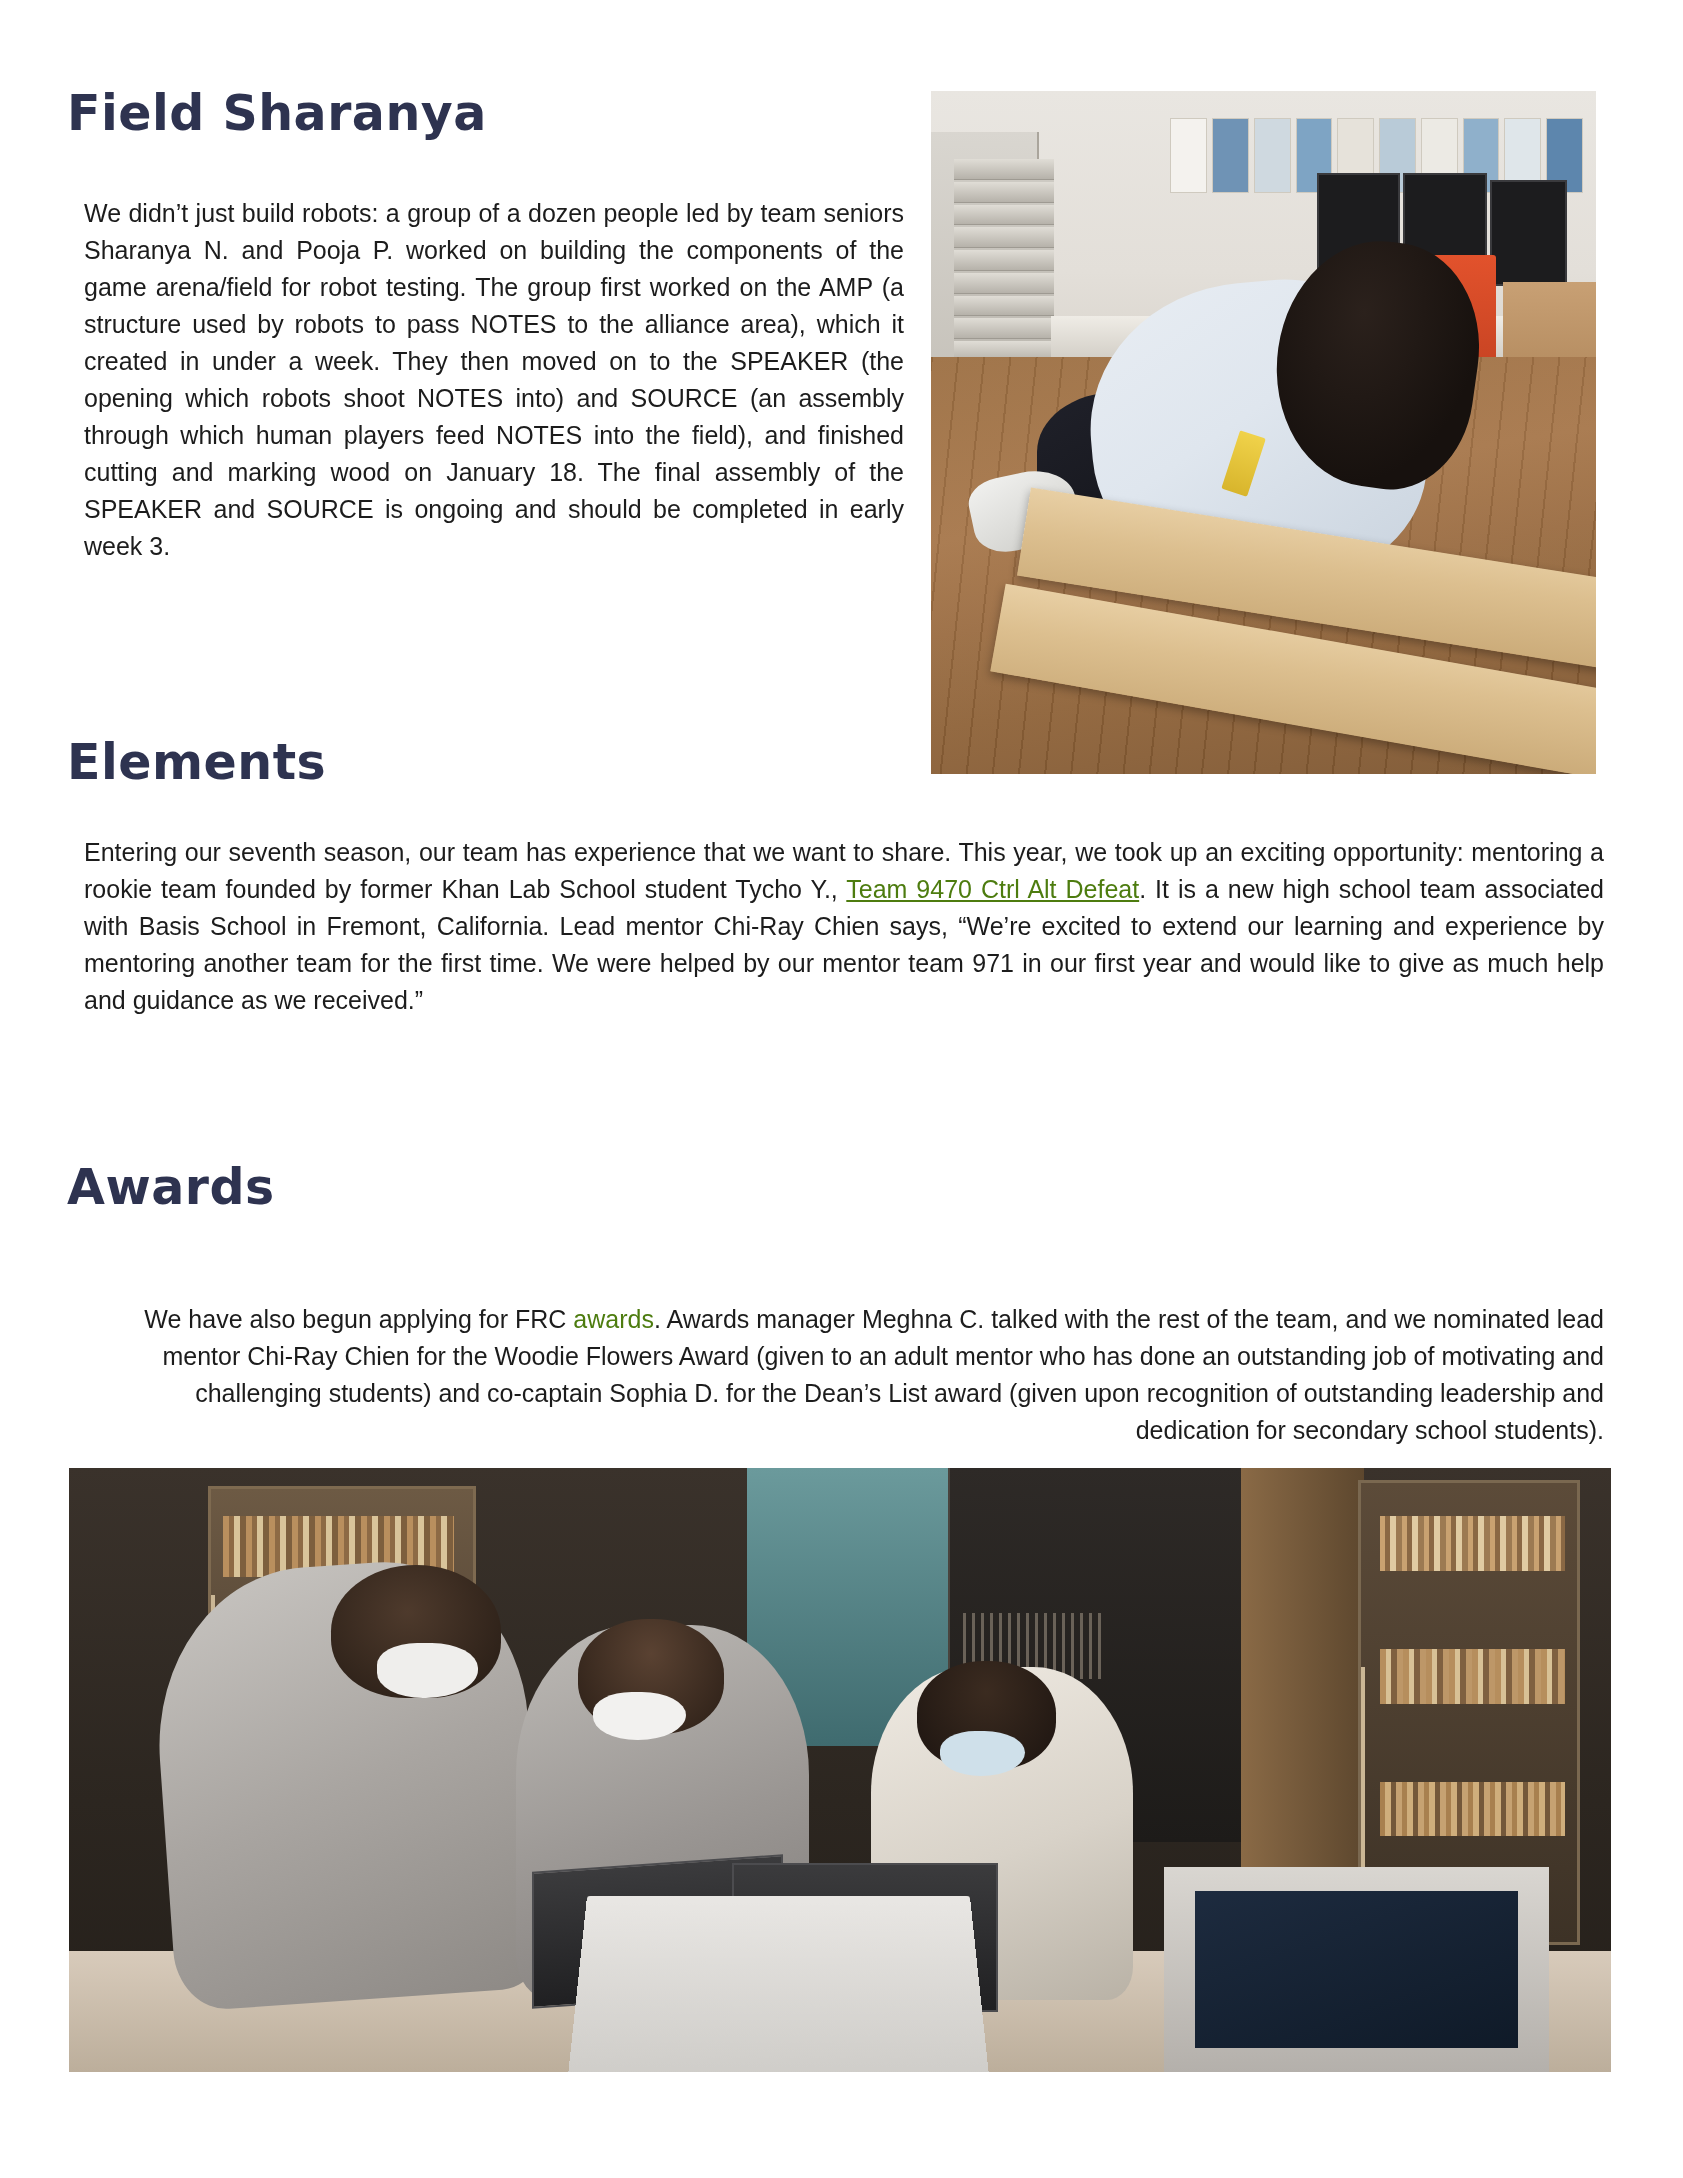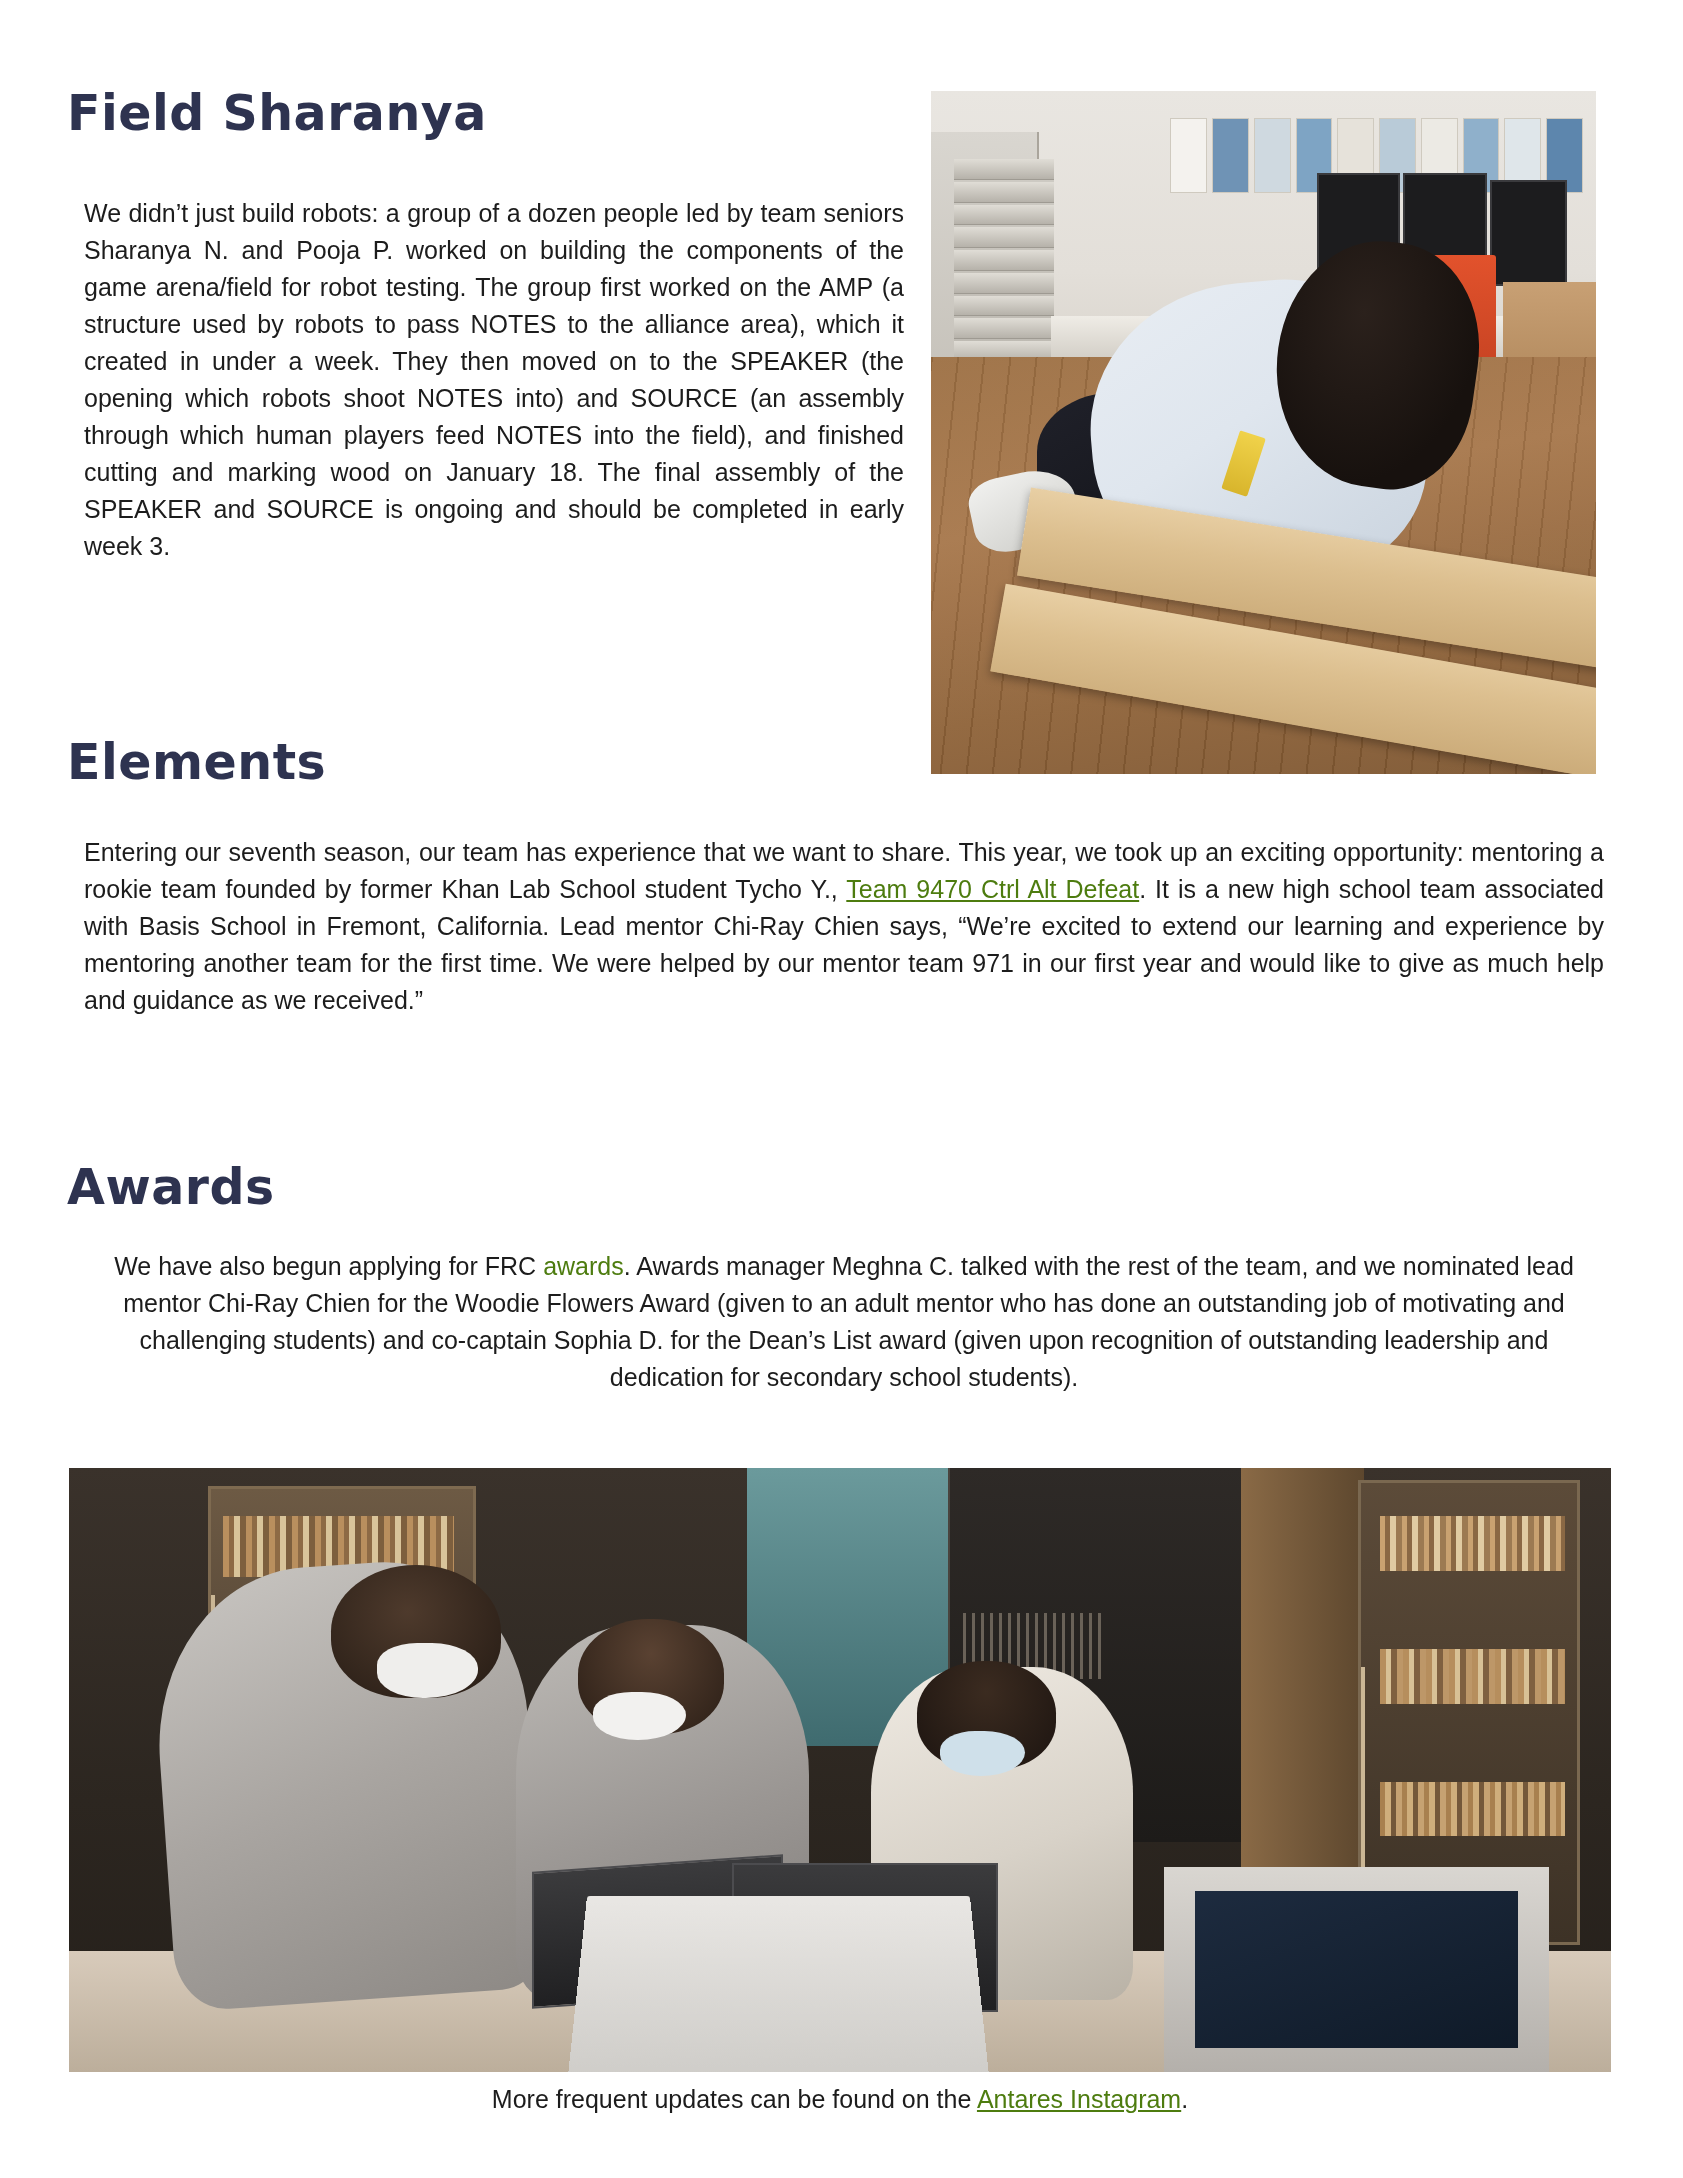--- a/index.html
+++ b/index.html
@@ -68,23 +68,23 @@
     position: absolute;
     left: 67px;
     top: 817px;
     width: 1520px;
     text-align: justify;
     text-justify: inter-word;
   }
   #p-awards {
     position: absolute;
     left: 67px;
-    top: 1231px;
+    top: 1284px;
     width: 1520px;
-    text-align: center;
+    text-align: right;
   }
 
   a.link {
     color: #4d7c0f;
     text-decoration: underline;
     text-underline-offset: 2px;
   }
   a.link.nounderline {
     text-decoration: none;
   }
@@ -518,16 +518,15 @@
     <div class="student s3"></div>
     <div class="s3head"></div>
     <div class="s3mask"></div>
     <div class="laptop lp1"></div>
     <div class="laptop lp2"></div>
     <div class="lpbig"></div>
     <div class="lpright"></div>
     <div class="lprightscr"></div>
   </div>
 
-  <div id="caption"><span>More frequent updates can be found on the </span><a class="link" href="#">Antares Instagram</a><span>.</span></div>
 
 </div>
 
 
 </body></html>

